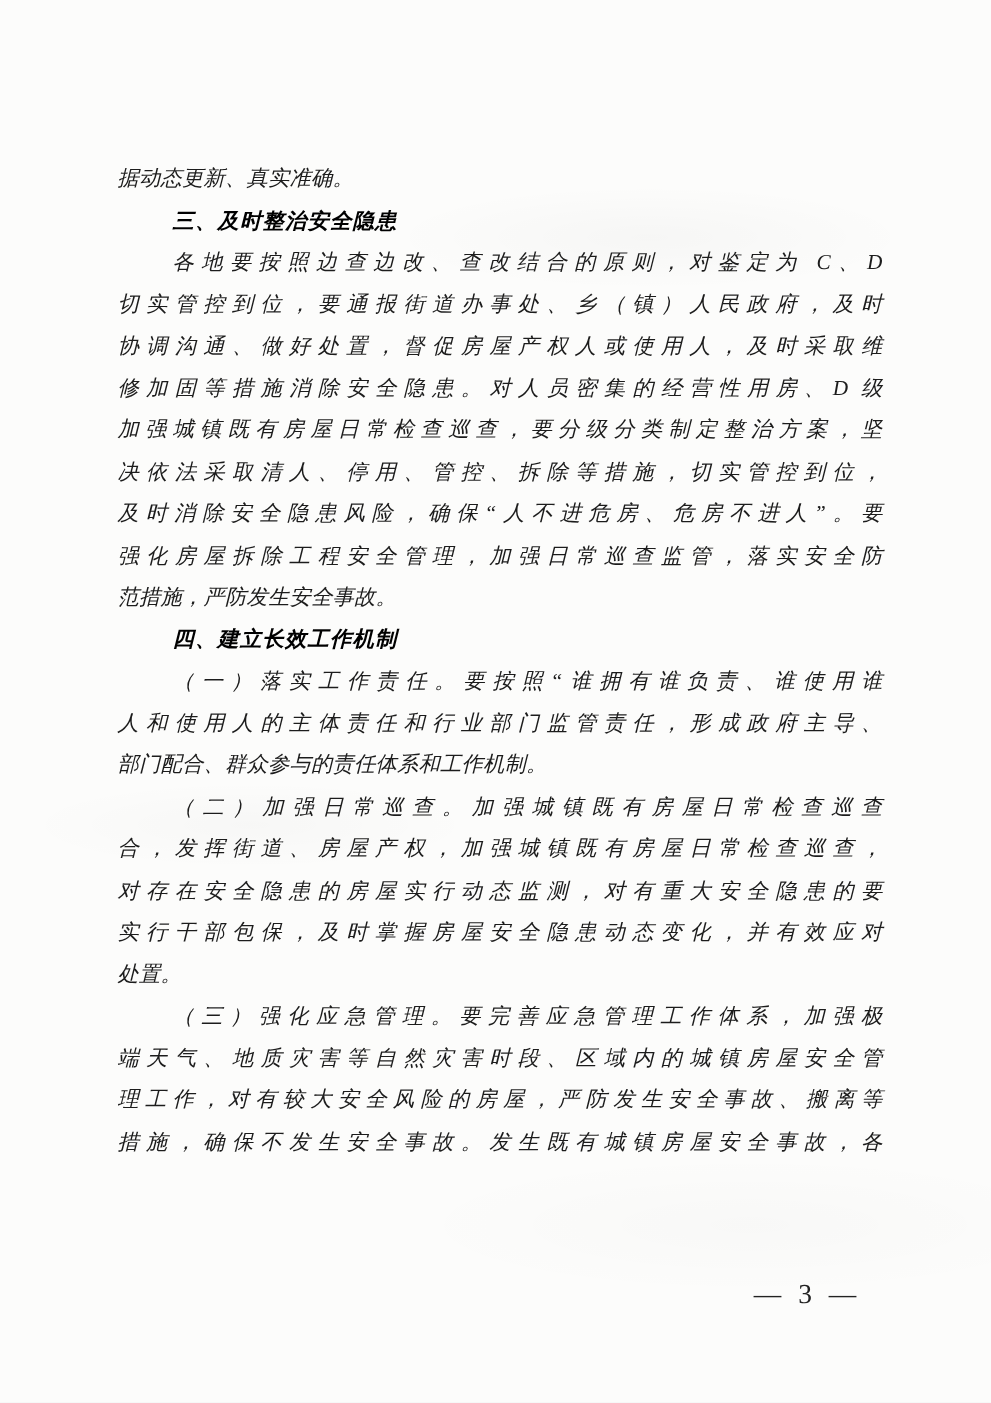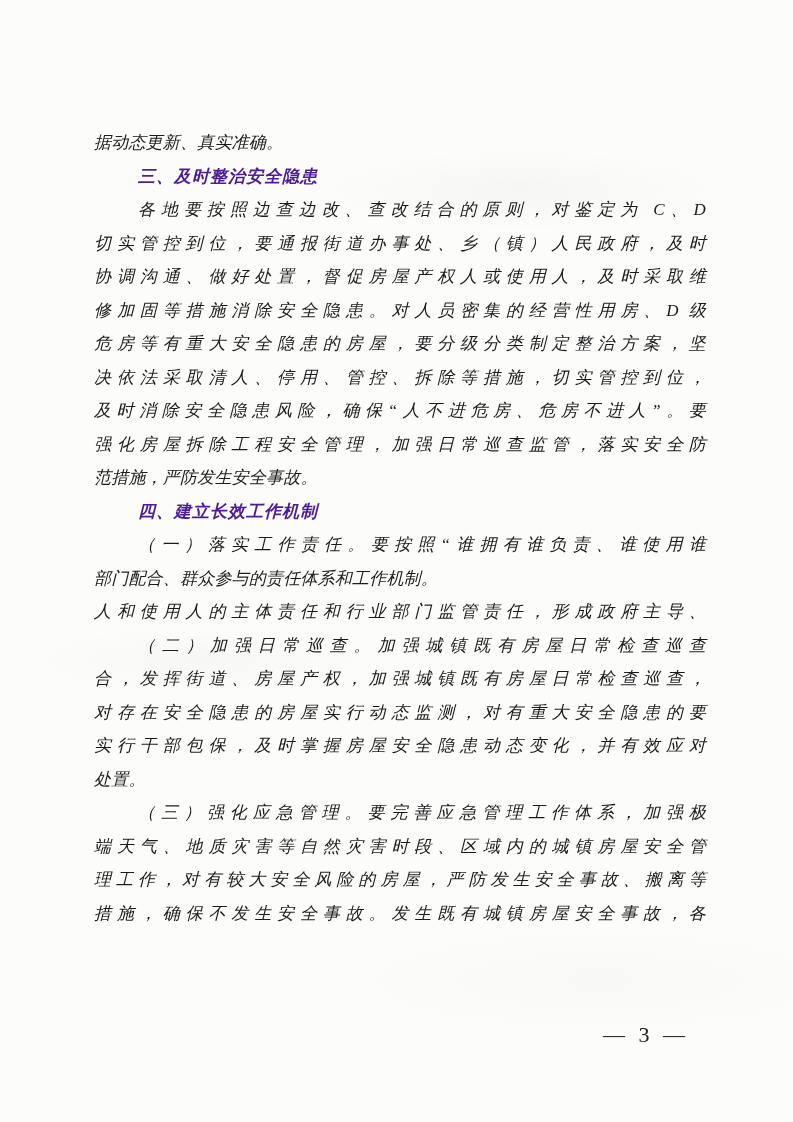--- a/index.html
+++ b/index.html
@@ -38,21 +38,21 @@
     font-style:italic;
   }
   .line.full {
     white-space:normal;
     text-align-last:justify;
   }
   .line.indent { text-indent:44px; }
   .line.heading {
     font-family:"Liberation Sans","DejaVu Sans",sans-serif;
     font-weight:700;
-    color:#4c1d95;
+    color:#000000;
     letter-spacing:1px;
   }
 
   .footer {
     position:absolute;
     top:1022px;
     right:104px;
     font-size:22px;
     color:#222;
     letter-spacing:4px;
@@ -65,29 +65,29 @@
 <div class="page">
   <div class="scan-noise"></div>
 
   <div class="text-block">
     <div class="line">据动态更新、真实准确。</div>
     <div class="line heading indent">三、及时整治安全隐患</div>
     <div class="line indent full">各地要按照边查边改、查改结合的原则，对鉴定为 C、D</div>
     <div class="line full">切实管控到位，要通报街道办事处、乡（镇）人民政府，及时</div>
     <div class="line full">协调沟通、做好处置，督促房屋产权人或使用人，及时采取维</div>
     <div class="line full">修加固等措施消除安全隐患。对人员密集的经营性用房、D 级</div>
-    <div class="line full">危房等有重大安全隐患的房屋，要分级分类制定整治方案，坚</div>
+    <div class="line full">加强城镇既有房屋日常检查巡查，要分级分类制定整治方案，坚</div>
     <div class="line full">决依法采取清人、停用、管控、拆除等措施，切实管控到位，</div>
     <div class="line full">及时消除安全隐患风险，确保“人不进危房、危房不进人”。要</div>
     <div class="line full">强化房屋拆除工程安全管理，加强日常巡查监管，落实安全防</div>
     <div class="line">范措施，严防发生安全事故。</div>
     <div class="line heading indent">四、建立长效工作机制</div>
     <div class="line indent full">（一）落实工作责任。要按照“谁拥有谁负责、谁使用谁</div>
+    <div class="line full">人和使用人的主体责任和行业部门监管责任，形成政府主导、</div>
     <div class="line">部门配合、群众参与的责任体系和工作机制。</div>
-    <div class="line full">人和使用人的主体责任和行业部门监管责任，形成政府主导、</div>
     <div class="line indent full">（二）加强日常巡查。加强城镇既有房屋日常检查巡查</div>
     <div class="line full">合，发挥街道、房屋产权，加强城镇既有房屋日常检查巡查，</div>
     <div class="line full">对存在安全隐患的房屋实行动态监测，对有重大安全隐患的要</div>
     <div class="line full">实行干部包保，及时掌握房屋安全隐患动态变化，并有效应对</div>
     <div class="line">处置。</div>
     <div class="line indent full">（三）强化应急管理。要完善应急管理工作体系，加强极</div>
     <div class="line full">端天气、地质灾害等自然灾害时段、区域内的城镇房屋安全管</div>
     <div class="line full">理工作，对有较大安全风险的房屋，严防发生安全事故、搬离等</div>
     <div class="line full">措施，确保不发生安全事故。发生既有城镇房屋安全事故，各</div>
   </div>

